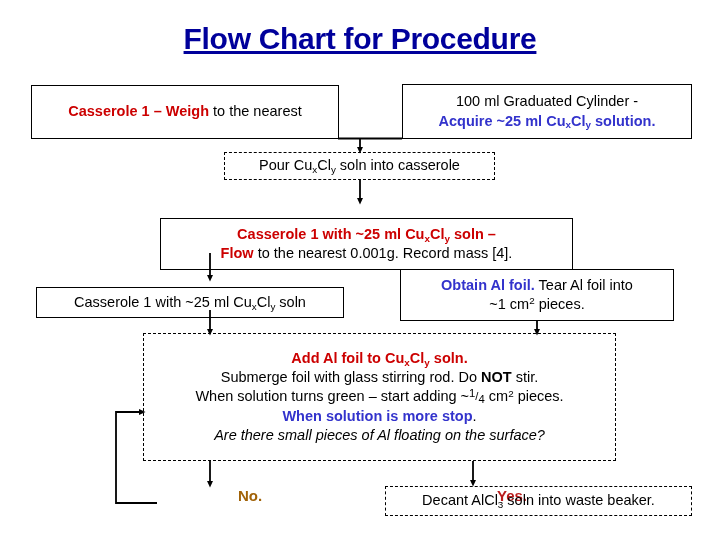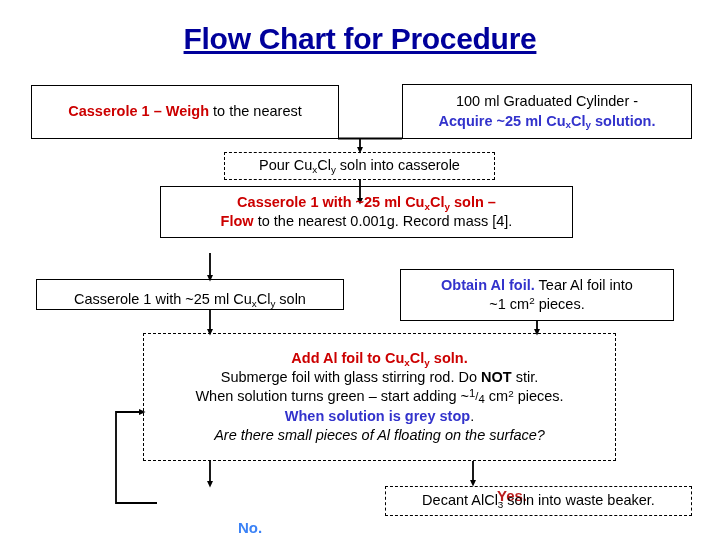--- a/index.html
+++ b/index.html
@@ -51,21 +51,21 @@
   .ital { font-style: italic; }
   .und { }
   sub { font-size: 0.68em; vertical-align: baseline; position: relative; top: 0.30em; }
   sup { font-size: 0.68em; vertical-align: baseline; position: relative; top: -0.48em; }
   .lbl {
     position: absolute;
     font-size: 15px;
     font-weight: bold;
     white-space: nowrap;
   }
-  .lbl.no { color: #3b82f6; margin-top: 32px; }
+  .lbl.no { color: #a16207; }
   .lbl.yes { color: #b91c1c; }
   svg.connectors {
     position: absolute;
     left: 0; top: 0;
     width: 720px; height: 540px;
     pointer-events: none;
   }
   .frac { display: inline-block; font-size: 0.78em; vertical-align: 0.1em; }
   .frac sup { top: -0.30em; font-size: 1em; }
   .frac sub { top: 0.22em; font-size: 1em; }
@@ -110,39 +110,39 @@
 
   <div class="box solid" style="left:402px; top:84px; width:290px; height:55px;">
     <span class="ln">100 ml Graduated Cylinder  -</span>
     <span class="ln"><span class="blue">Acquire ~25 ml Cu<sub>x</sub>Cl<sub>y</sub> solution</span><span class="blue">.</span></span>
   </div>
 
   <div class="box dashed" style="left:224px; top:152px; width:271px; height:28px;">
     <span class="ln">Pour Cu<sub>x</sub>Cl<sub>y</sub> soln into casserole</span>
   </div>
 
-  <div class="box solid" style="left:160px; top:186px; width:413px; height:52px;">
+  <div class="box solid" style="left:160px; top:218px; width:413px; height:52px;">
     <span class="ln"><span class="red">Casserole 1 with ~25 ml Cu<sub>x</sub>Cl<sub>y</sub> soln –</span></span>
     <span class="ln"><span class="red">Flow</span> to the nearest 0.001g.  Record mass [4].</span>
   </div>
 
-  <div class="box solid" style="left:36px; top:279px; width:308px; height:31px;justify-content:flex-end;">
+  <div class="box solid" style="left:36px; top:287px; width:308px; height:31px;">
     <span class="ln">Casserole 1 with ~25 ml Cu<sub>x</sub>Cl<sub>y</sub> soln</span>
   </div>
 
   <div class="box solid" style="left:400px; top:269px; width:274px; height:52px;">
     <span class="ln"><span class="blue">Obtain Al foil.</span>  Tear Al foil into</span>
     <span class="ln">~1 cm<sup>2</sup> pieces.</span>
   </div>
 
   <div class="box dashed" style="left:143px; top:333px; width:473px; height:128px;">
     <span class="ln"><span class="red">Add Al foil to Cu<sub>x</sub>Cl<sub>y</sub> soln.</span></span>
     <span class="ln">Submerge foil with glass stirring rod.  Do <b class="und">NOT</b> stir.</span>
     <span class="ln">When solution turns green – start adding ~<span class="frac"><sup>1</sup>/<sub>4</sub></span> cm<sup>2</sup> pieces.</span>
-    <span class="ln"><span class="blue">When solution is grey stop</span>.</span>
+    <span class="ln"><span class="blue">When solution is more stop</span>.</span>
     <span class="ln ital">Are there small pieces of Al floating on the surface?</span>
   </div>
 
   <div class="lbl no" style="left:238px; top:487px;">No.</div>
   <div class="lbl yes" style="left:497px; top:487px;">Yes.</div>
 
 
   <div class="box dashed" style="left:385px; top:486px; width:307px; height:30px;">
     <span class="ln">Decant AlCl<sub>3</sub> soln into waste beaker.</span>
   </div>

